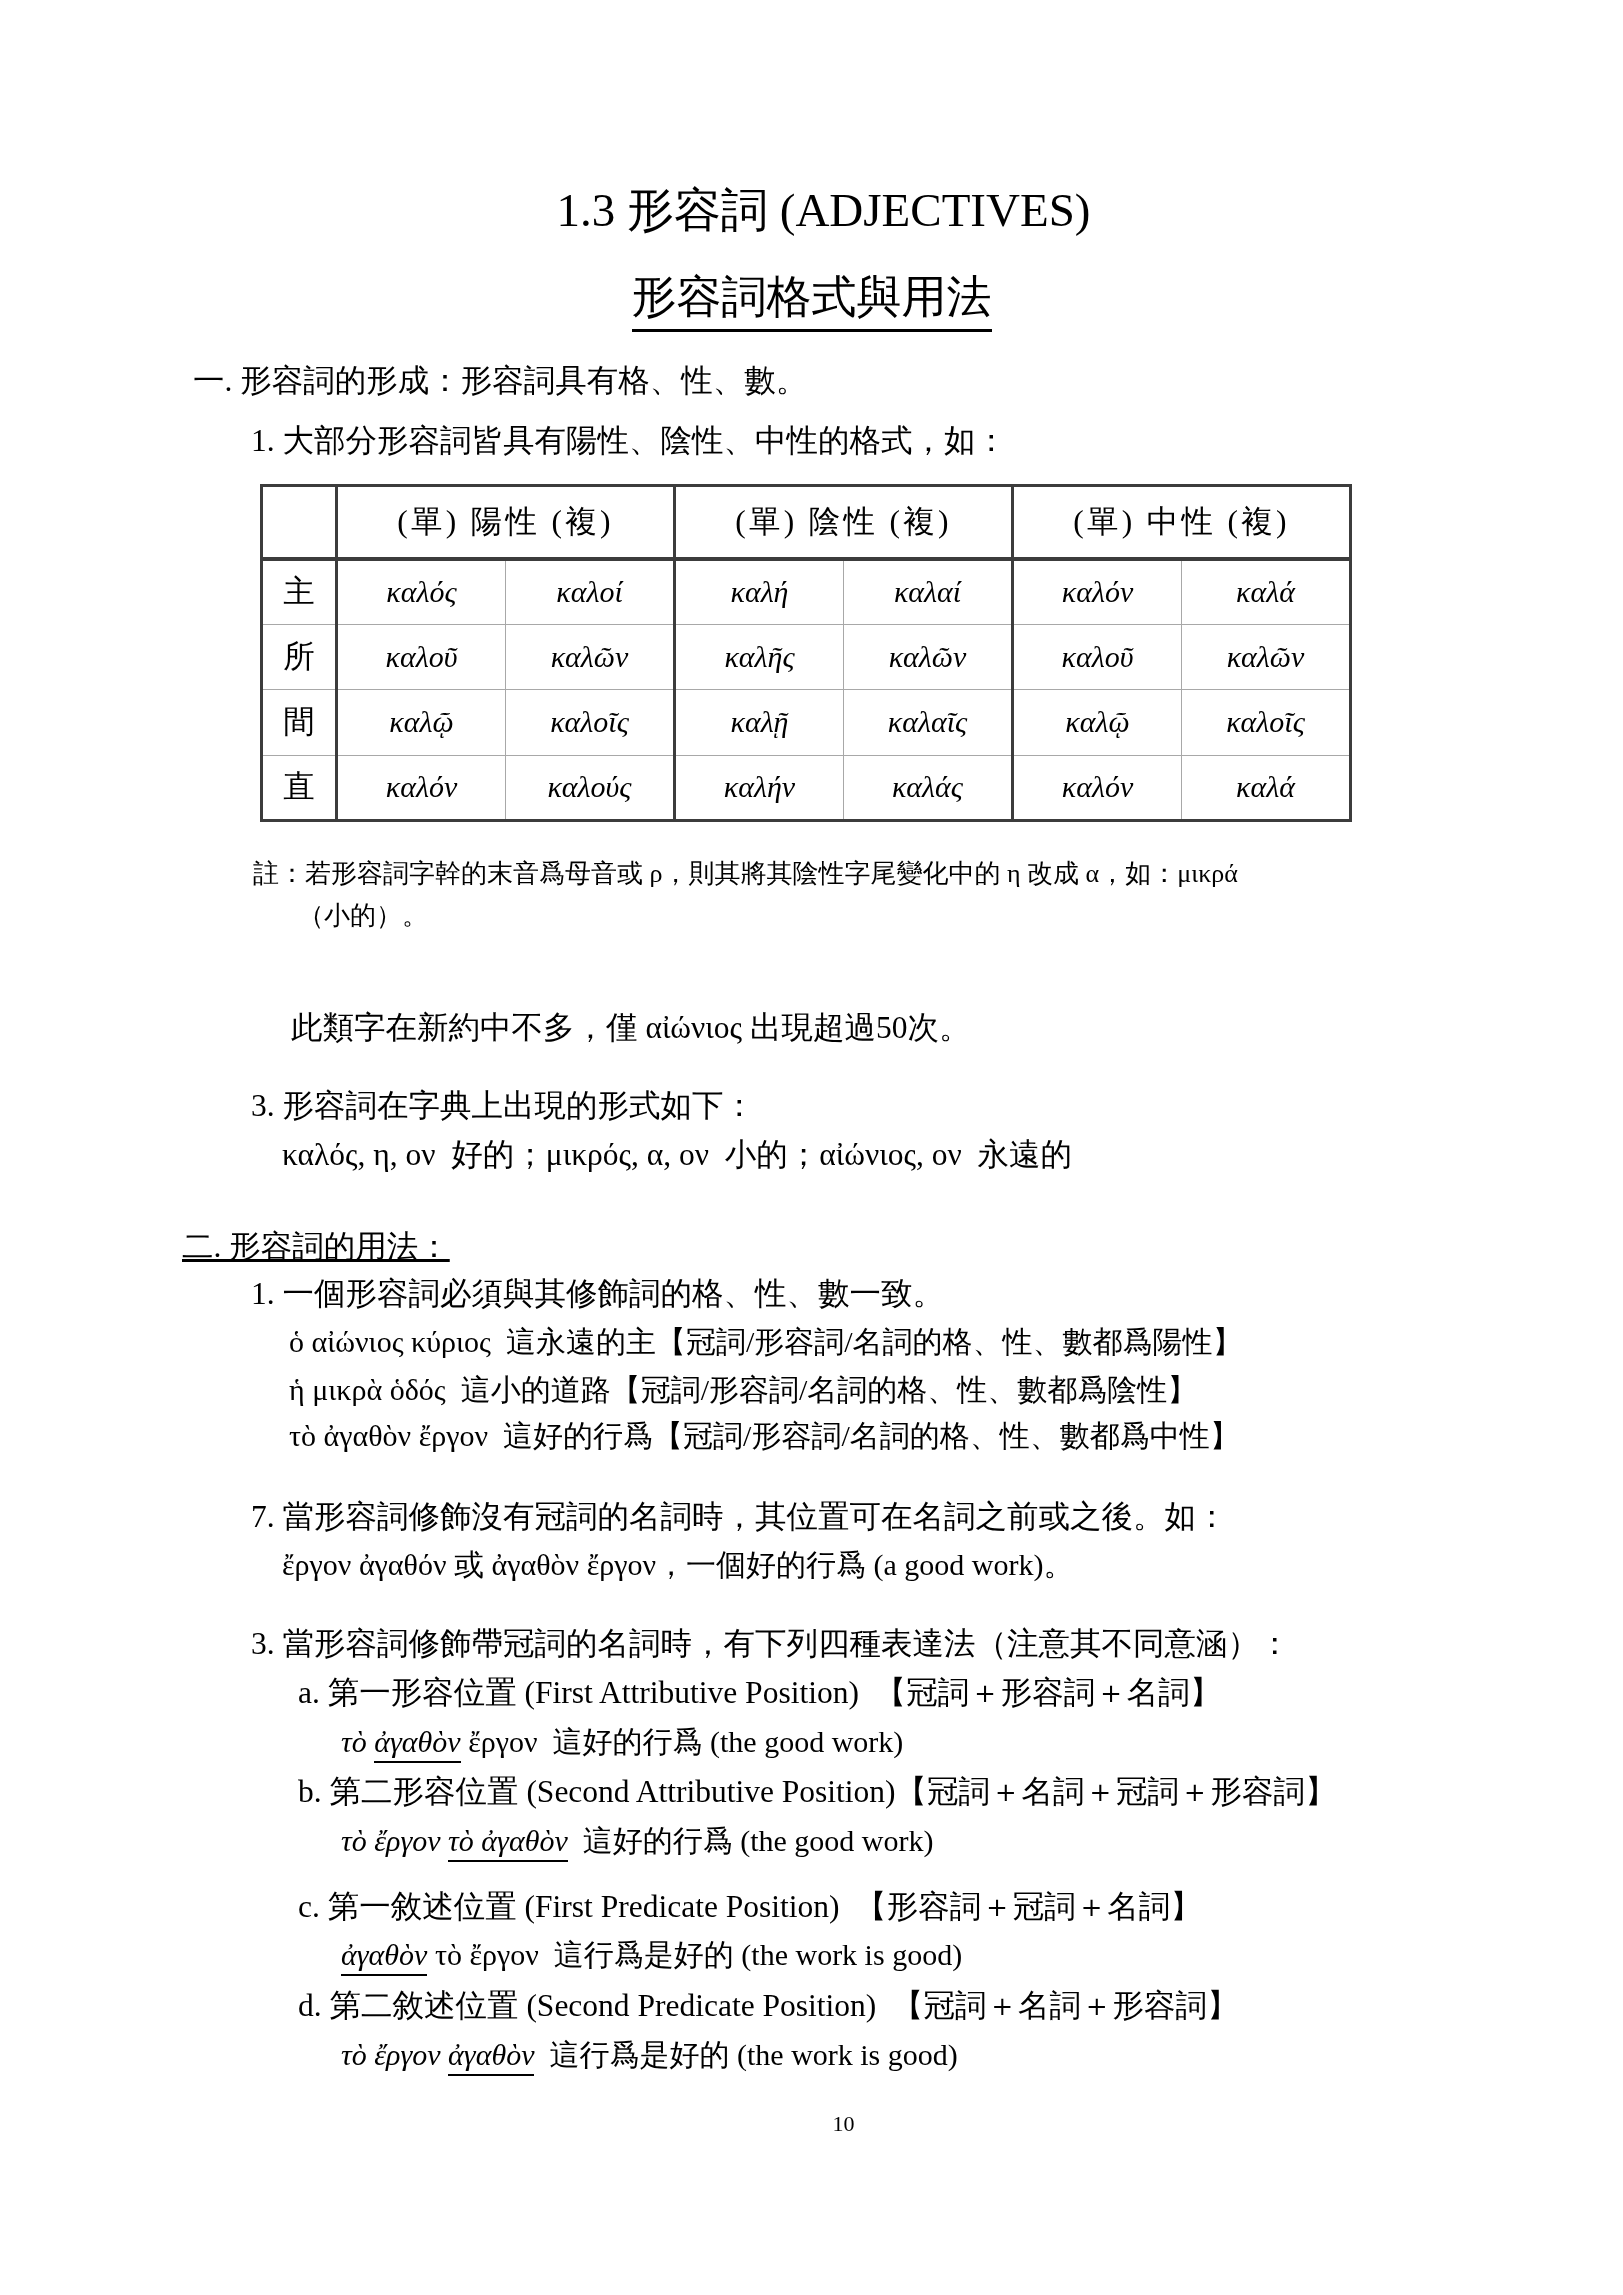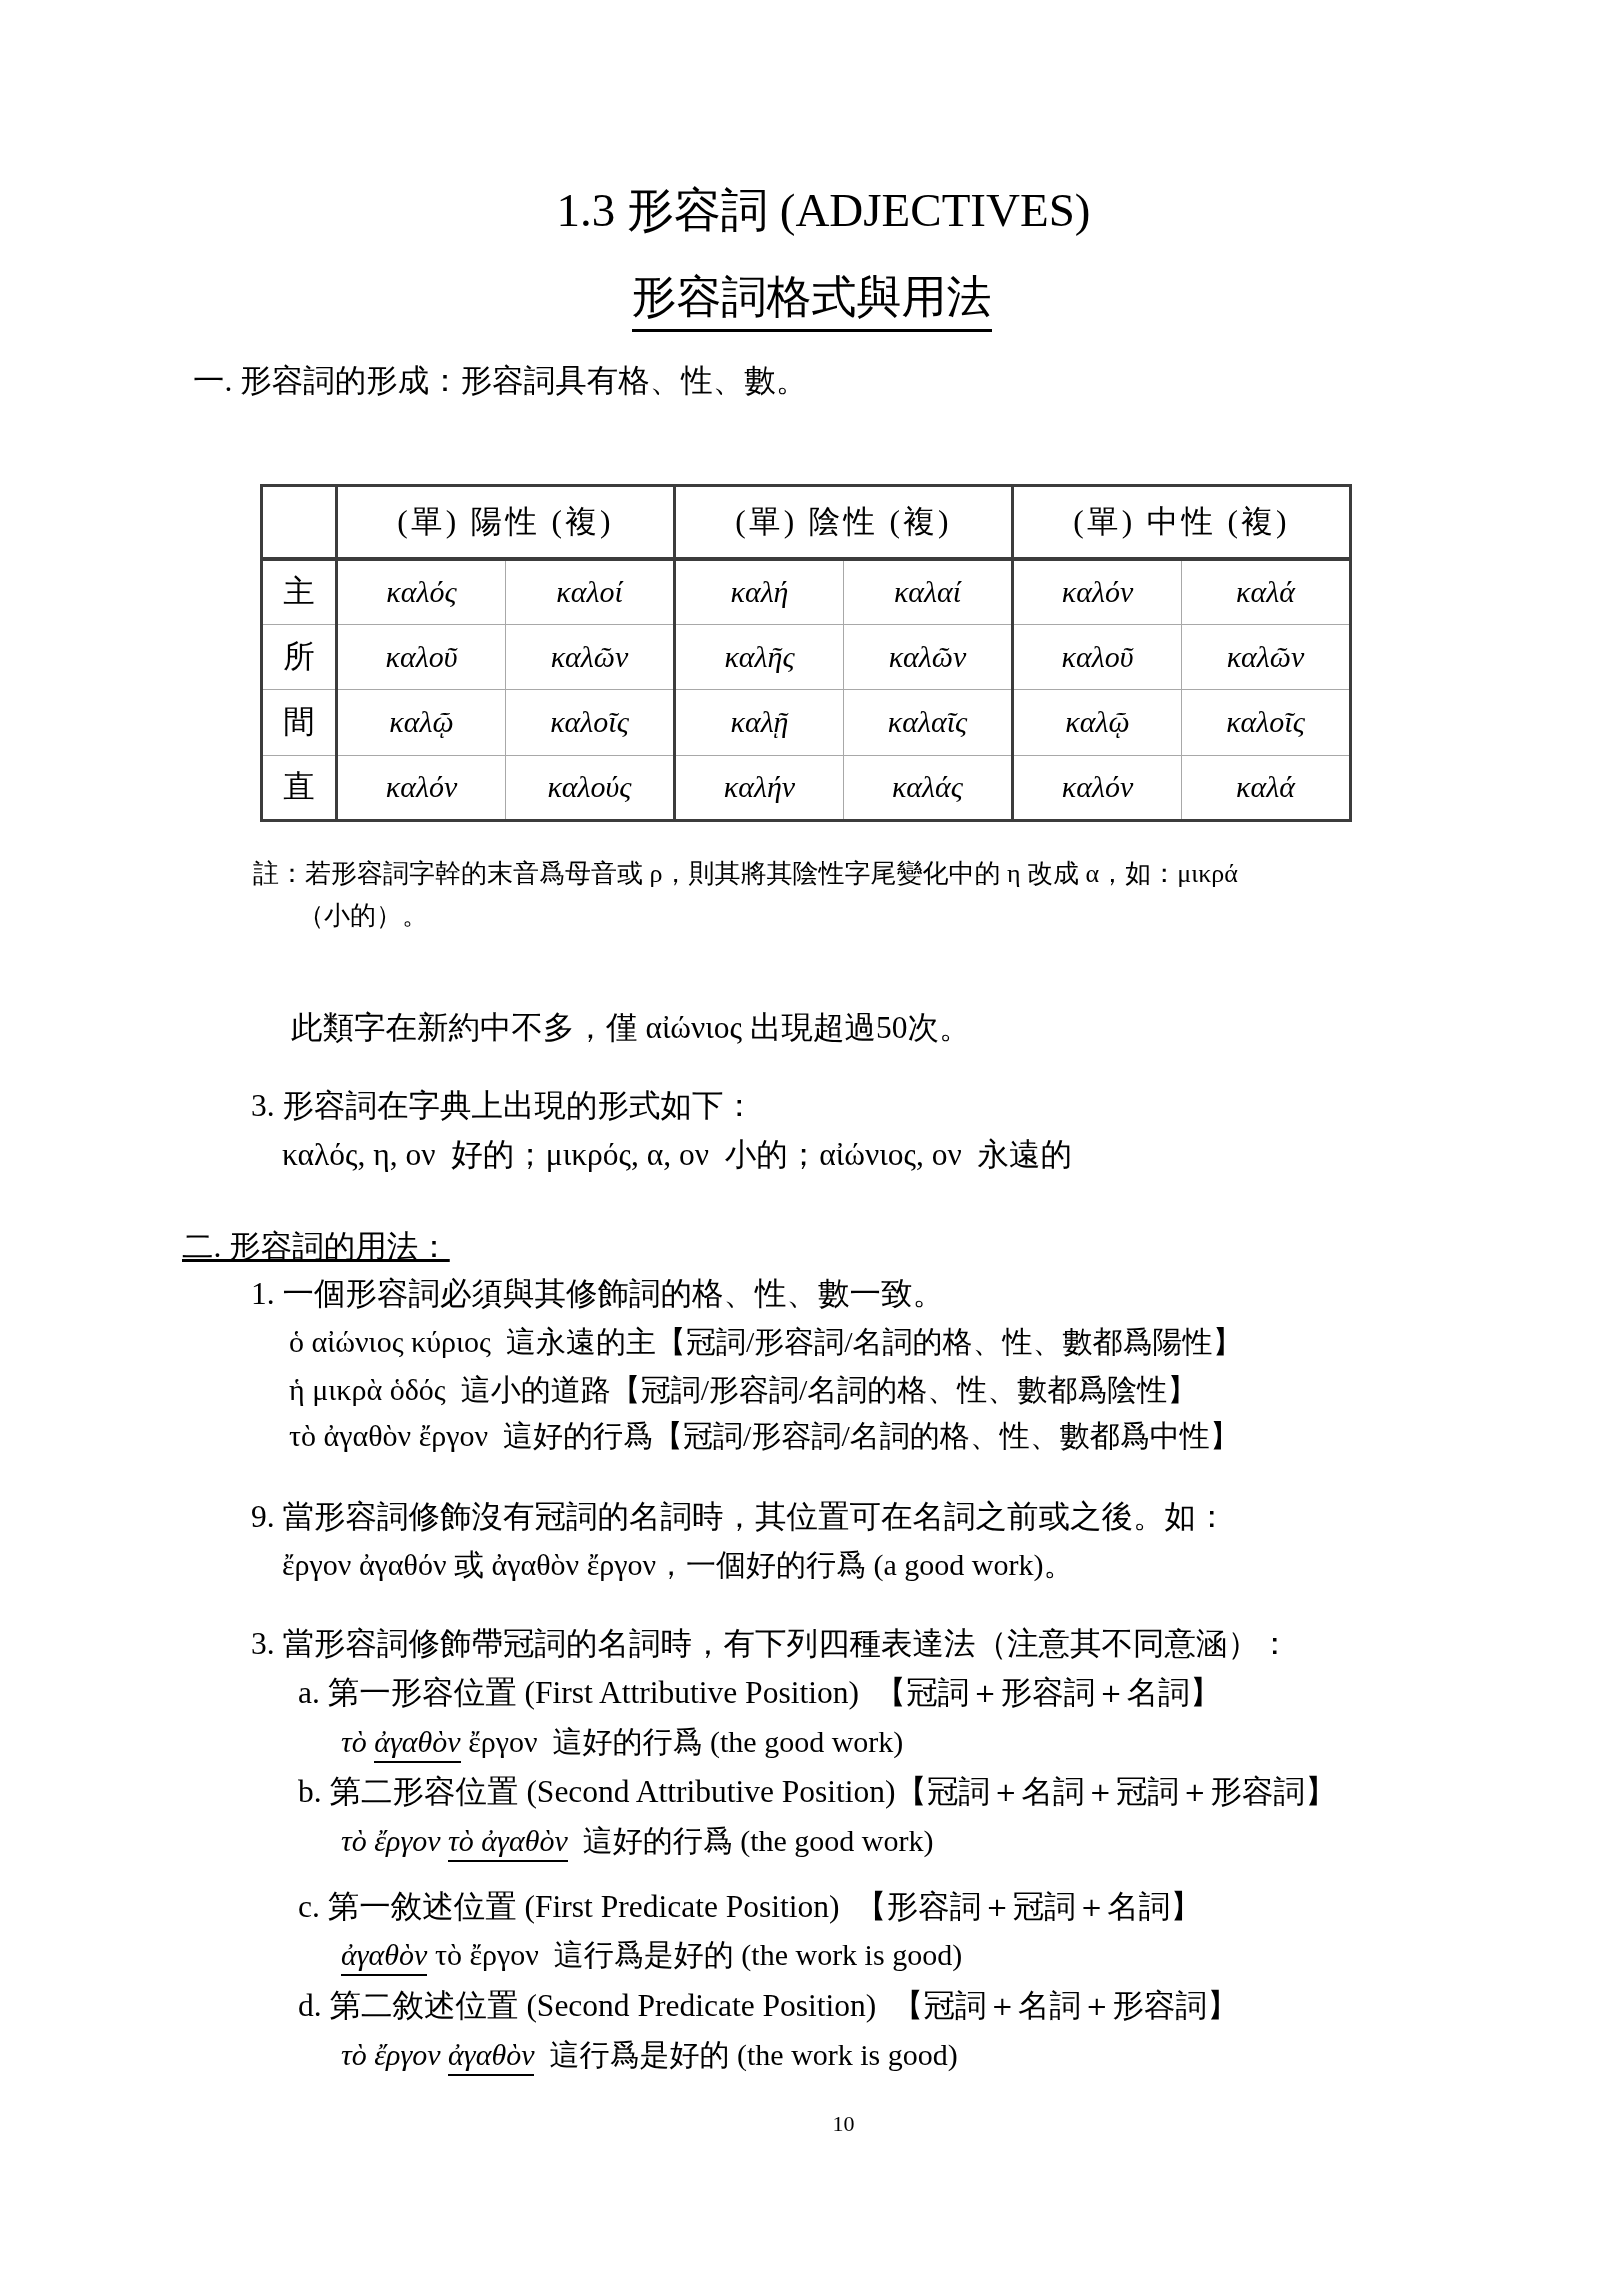--- a/index.html
+++ b/index.html
@@ -48,20 +48,21 @@
 </style>
 </head>
 <body>
 
 <div class="page">
 
   <div class="line title-line" style="top:182px;">1.3 形容詞 (ADJECTIVES)</div>
   <div class="line subtitle-line" style="top:270px;"><span class="subtitle-underline">形容詞格式與用法</span></div>
 
   <div class="line" style="top:362px; left:193px;">一. 形容詞的形成：形容詞具有格、性、數。</div>
+  <div class="line" style="top:422px; left:251px;">1. 大部分形容詞皆具有陽性、陰性、中性的格式，如：</div>
 
   <table class="decl">
     <colgroup>
       <col style="width:75px;">
       <col style="width:169px;">
         <col style="width:169px;">
       <col style="width:169px;">
         <col style="width:169px;">
       <col style="width:169px;">
         <col style="width:169px;">
@@ -121,21 +122,21 @@
 
   <div class="line" style="top:1087px; left:251px;">3. 形容詞在字典上出現的形式如下：</div>
   <div class="line" style="top:1136px; left:282px;">καλός, η, ον  好的；μικρός, α, ον  小的；αἰώνιος, ον  永遠的</div>
 
   <div class="line" style="top:1228px; left:182px;text-decoration:underline;">二. 形容詞的用法：</div>
   <div class="line" style="top:1275px; left:251px;">1. 一個形容詞必須與其修飾詞的格、性、數一致。</div>
   <div class="line" style="top:1372px; left:289px; font-size:30px;">ἡ μικρὰ ὁδός  這小的道路【冠詞/形容詞/名詞的格、性、數都爲陰性】</div>
   <div class="line" style="top:1324px; left:289px; font-size:30px;">ὁ αἰώνιος κύριος  這永遠的主【冠詞/形容詞/名詞的格、性、數都爲陽性】</div>
   <div class="line" style="top:1418px; left:289px; font-size:30px;">τὸ ἀγαθὸν ἔργον  這好的行爲【冠詞/形容詞/名詞的格、性、數都爲中性】</div>
 
-  <div class="line" style="top:1498px; left:251px;">9. 當形容詞修飾沒有冠詞的名詞時，其位置可在名詞之前或之後。如：</div>
+  <div class="line" style="top:1498px; left:251px;">7. 當形容詞修飾沒有冠詞的名詞時，其位置可在名詞之前或之後。如：</div>
   <div class="line" style="top:1547px; left:282px; font-size:30px;">ἔργον ἀγαθόν 或 ἀγαθὸν ἔργον，一個好的行爲 (a good work)。</div>
 
   <div class="line" style="top:1625px; left:251px;">3. 當形容詞修飾帶冠詞的名詞時，有下列四種表達法（注意其不同意涵）：</div>
 
   <div class="line" style="top:1674px; left:298px;">a. 第一形容位置 (First Attributive Position)  【冠詞＋形容詞＋名詞】</div>
   <div class="line" style="top:1724px; left:341px; font-size:30px;"><span class="greek">τὸ </span><span class="greek-underl">ἀγαθὸν</span><span> ἔργον  這好的行爲 (the good work)</span></div>
 
   <div class="line" style="top:1773px; left:298px;">b. 第二形容位置 (Second Attributive Position)【冠詞＋名詞＋冠詞＋形容詞】</div>
   <div class="line" style="top:1823px; left:341px; font-size:30px;"><span class="greek">τὸ ἔργον </span><span class="greek-underl">τὸ ἀγαθὸν</span><span>  這好的行爲 (the good work)</span></div>
 

